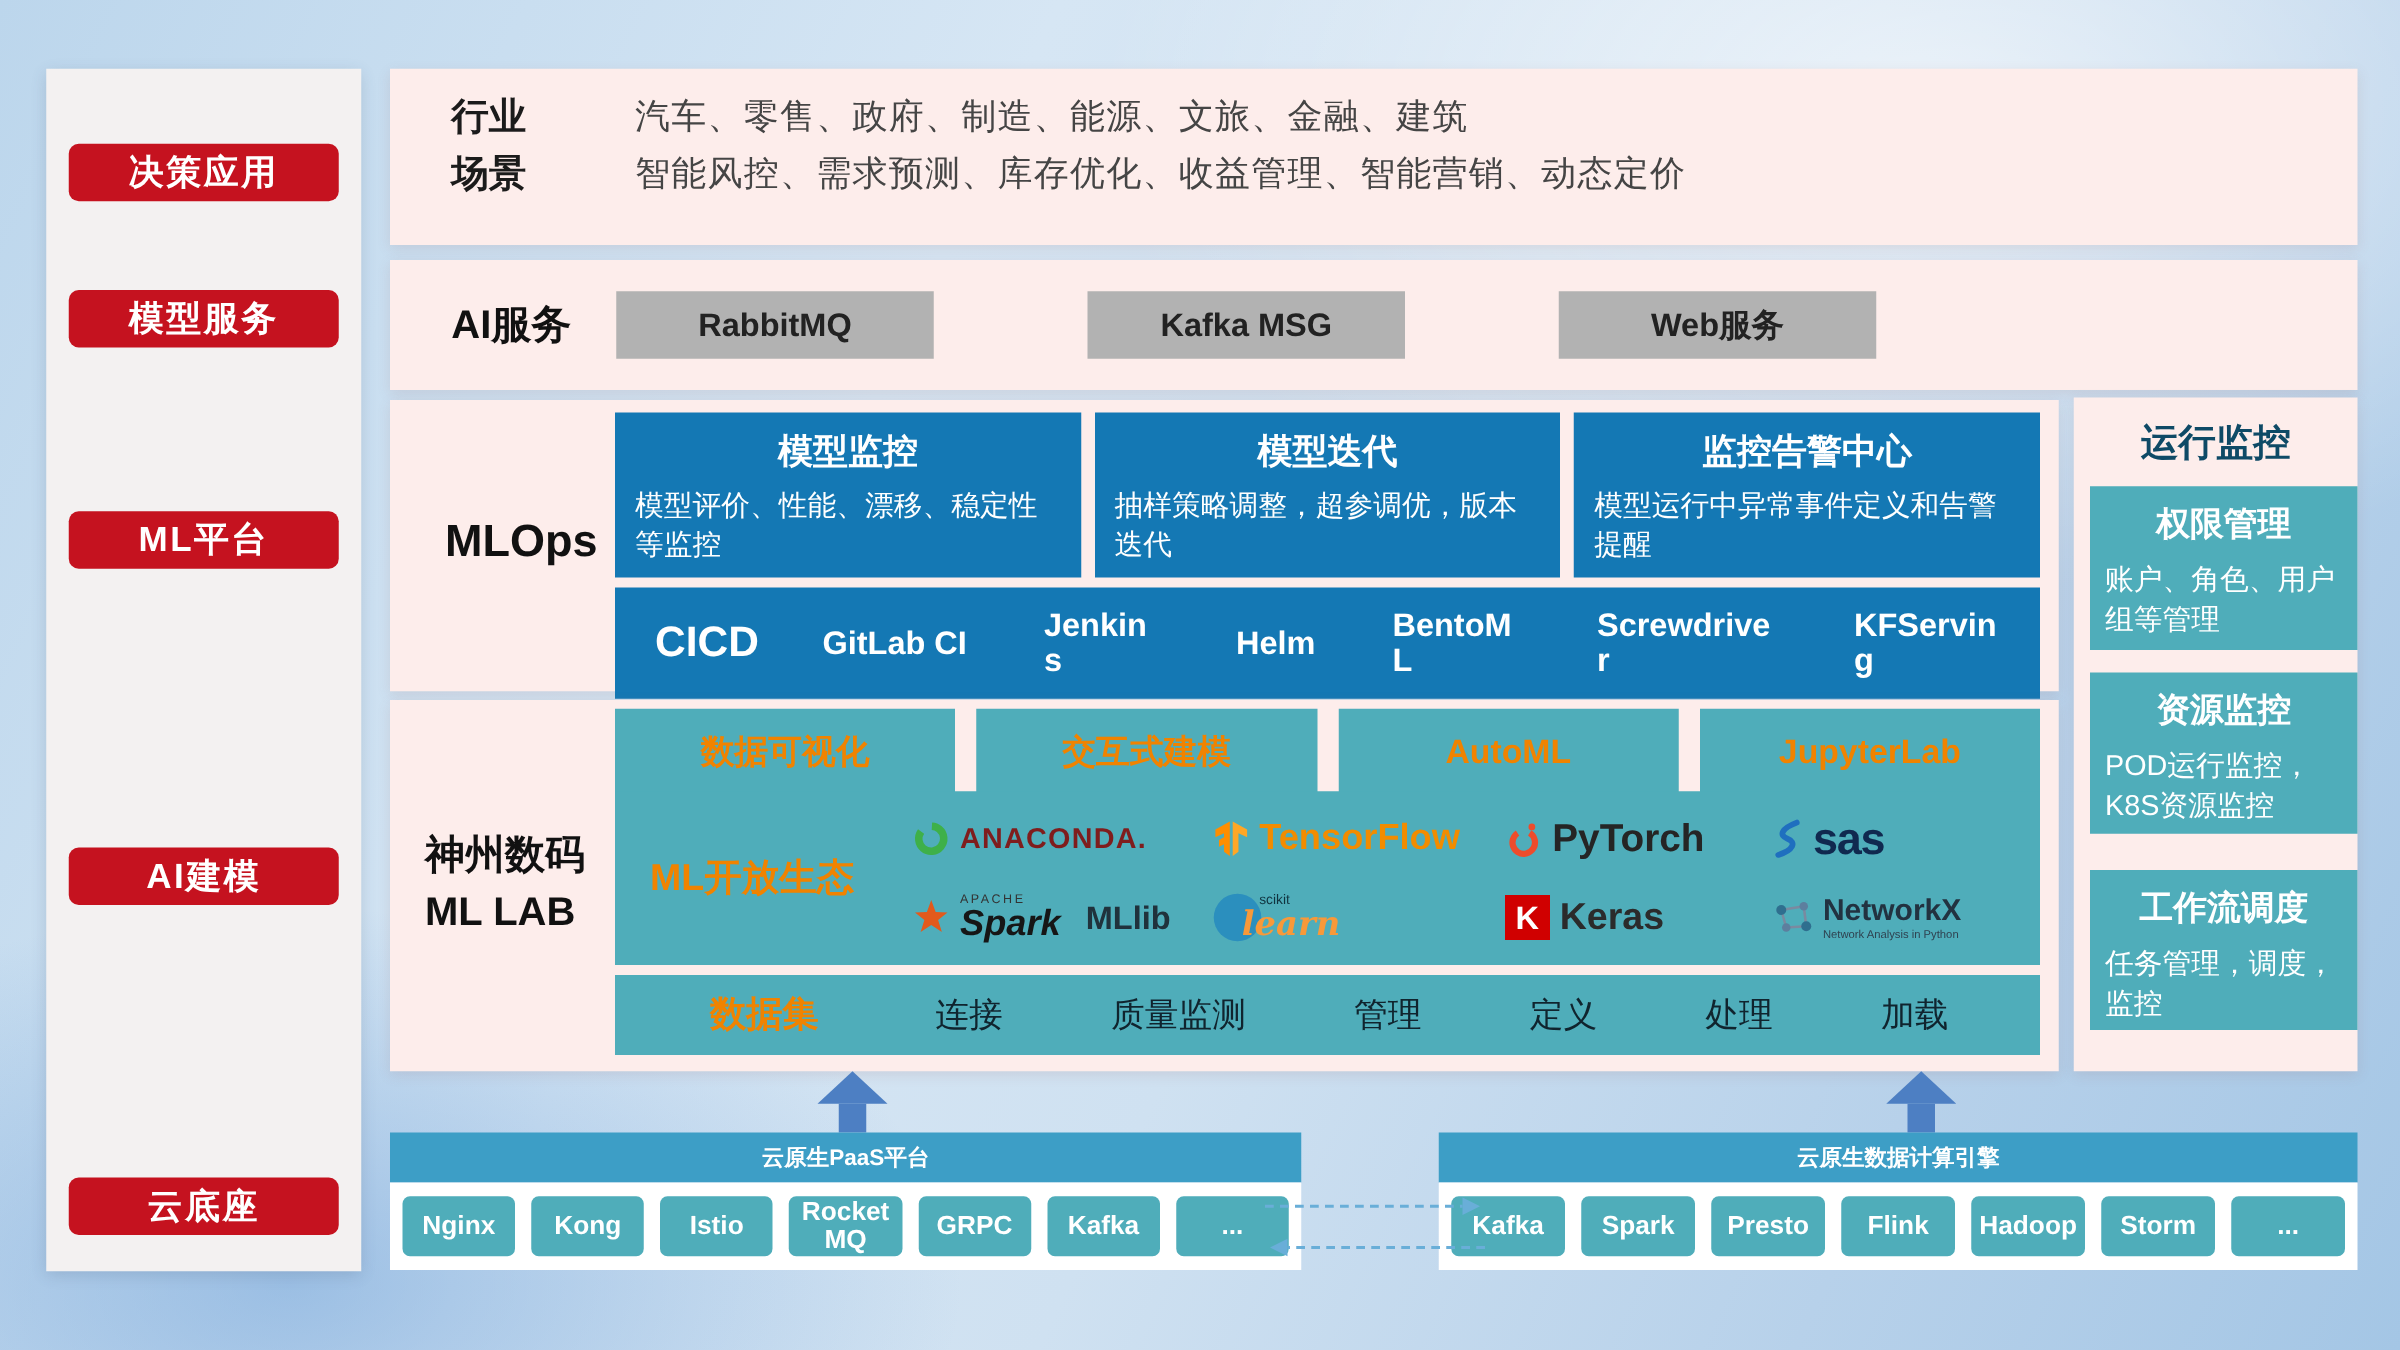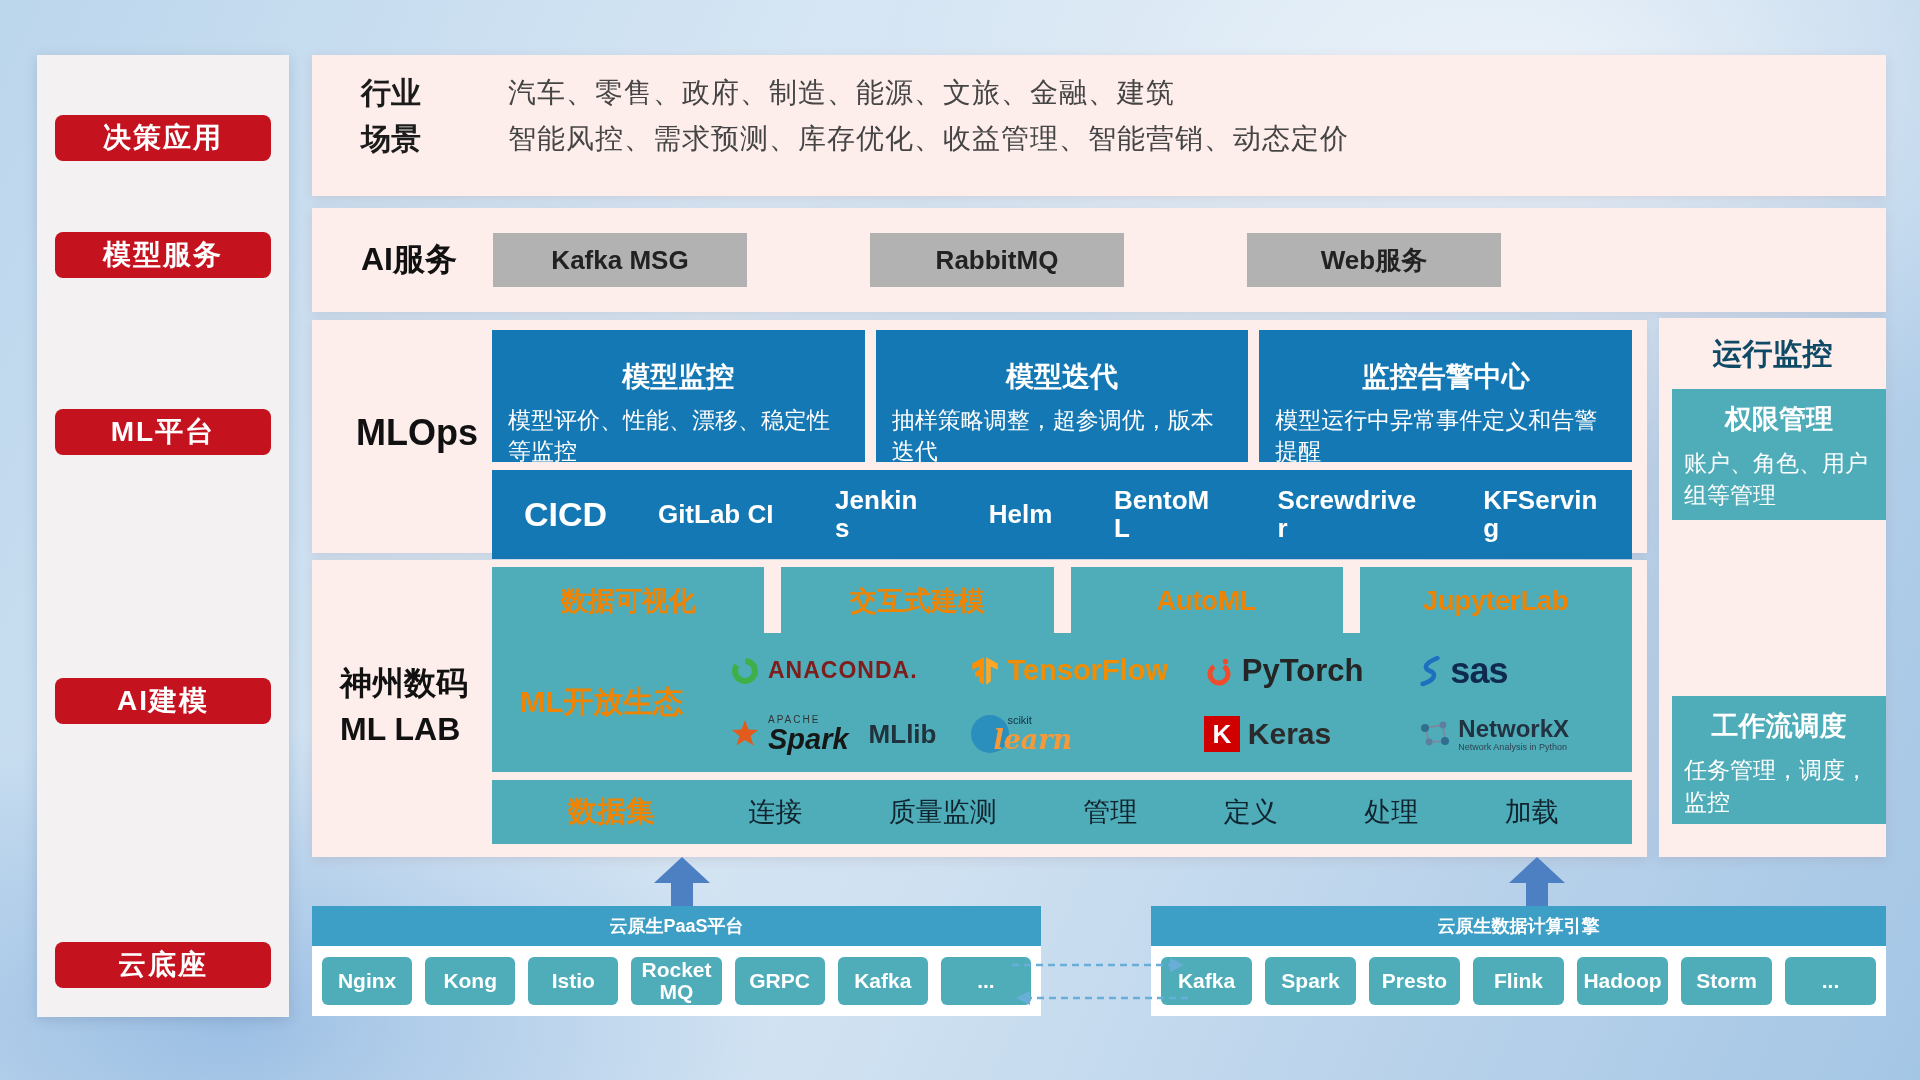--- a/index.html
+++ b/index.html
@@ -24,21 +24,21 @@
   
   .row2{left:312px;top:208px;width:1574px;height:104px;display:flex;align-items:center;}
   .row2 .big-lbl{margin-left:49px;width:132px;font-size:32px;font-weight:bold;color:#111;flex:0 0 auto;}
   .gray-row{display:flex;gap:123px;}
   .gray-btn{width:254px;height:54px;background:#b2b2b2;color:#222;font-size:26px;font-weight:bold;
     display:flex;align-items:center;justify-content:center;cursor:pointer;}
   
   .row3{left:312px;top:320px;width:1335px;height:233px;}
   .mlops-lbl{position:absolute;left:44px;top:92px;font-size:36px;font-weight:bold;color:#111;}
   .mlops-cards{position:absolute;left:180px;top:10px;width:1140px;height:132px;display:flex;gap:11px;}
-  .mlops-card{flex:1;background:#1478b4;color:#fff;padding:24px 16px;box-sizing:border-box;}
+  .mlops-card{flex:1;background:#1478b4;color:#fff;padding:8px 16px;box-sizing:border-box;}
   .mlops-card .t{text-align:center;font-size:28px;font-weight:bold;margin:4px 0 9px;}
   .mlops-card .d{font-size:23px;line-height:1.35;}
   .cicd-bar{position:absolute;left:180px;top:150px;width:1140px;height:89px;background:#1478b4;color:#fff;display:flex;align-items:center;}
   .cicd-title{font-size:34px;font-weight:bold;margin:0 20px 0 32px;}
   .cicd-items{flex:1;display:flex;justify-content:space-around;align-items:center;}
   .cicd-item{font-size:26px;font-weight:bold;line-height:1.05;overflow-wrap:anywhere;}
   
   .row4{left:312px;top:560px;width:1335px;height:297px;}
   .mllab-lbl{position:absolute;left:28px;top:100px;width:150px;font-size:32px;font-weight:bold;color:#111;line-height:1.45;}
   .lab-top{position:absolute;left:180px;top:7px;width:1140px;height:68px;display:flex;gap:17px;}
@@ -109,22 +109,22 @@
     </div>
     <div class="ind-line l2">
       <span class="ind-lbl">场景</span>
       <span class="ind-val">智能风控、需求预测、库存优化、收益管理、智能营销、动态定价</span>
     </div>
   </section>
 
   <section class="panel row2">
     <span class="big-lbl">AI服务</span>
     <div class="gray-row">
+      <div class="gray-btn">RabbitMQ</div>
       <div class="gray-btn">Kafka MSG</div>
-      <div class="gray-btn">RabbitMQ</div>
       <div class="gray-btn">Web服务</div>
     </div>
   </section>
 
   <section class="panel row3">
     <span class="mlops-lbl">MLOps</span>
     <div class="mlops-cards">
       <div class="mlops-card">
         <div class="t">模型监控</div>
         <div class="d">模型评价、性能、漂移、稳定性等监控</div>
@@ -247,20 +247,24 @@
         <span>加载</span>
       </div>
     </div>
   </section>
 
   <section class="panel monitor">
     <div class="mon-title">运行监控</div>
     <div class="mon-card" style="top:71px;height:131px">
       <div class="t">权限管理</div>
       <div class="d">账户、角色、用户组等管理</div>
+    </div>
+    <div class="mon-card" style="top:220px;height:129px">
+      <div class="t">资源监控</div>
+      <div class="d">POD运行监控，K8S资源监控</div>
     </div>
     <div class="mon-card" style="top:378px;height:128px">
       <div class="t">工作流调度</div>
       <div class="d">任务管理，调度，监控</div>
     </div>
   </section>
 
   <div class="up-arrow" style="left:654px">
       <div class="head"></div>
       <div class="shaft"></div>

